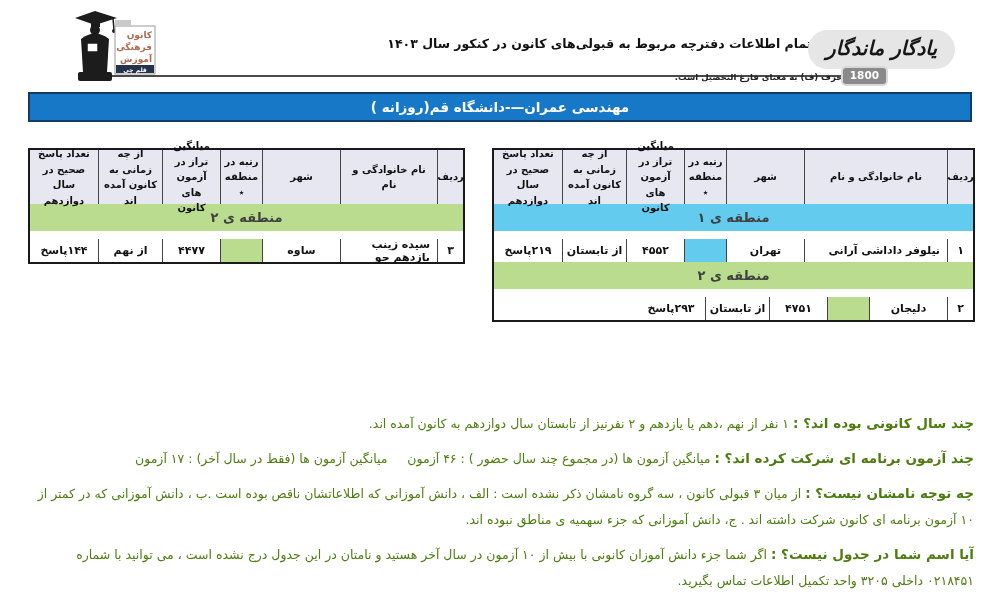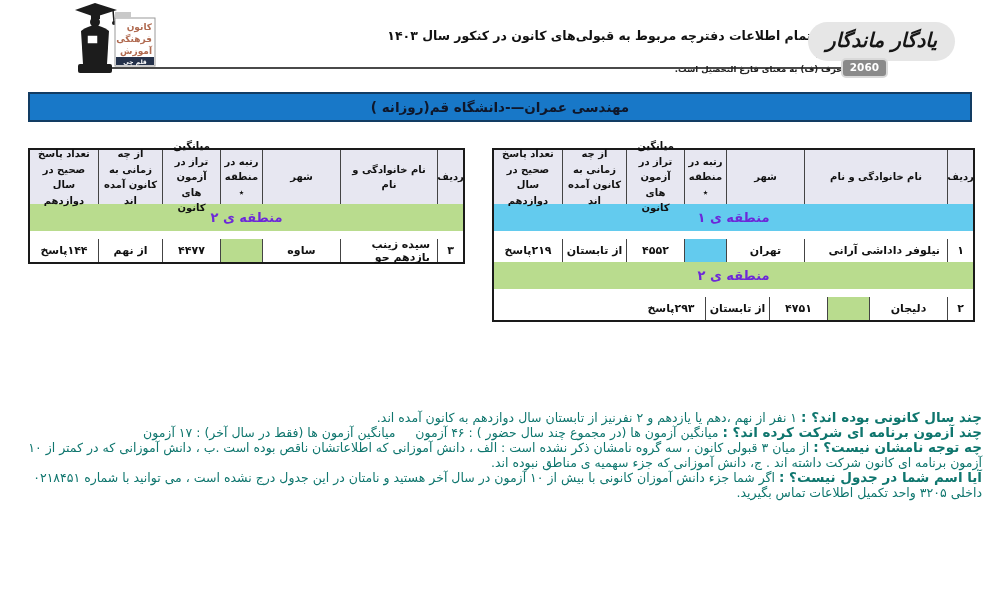--- a/index.html
+++ b/index.html
@@ -1,21 +1,21 @@
 <!DOCTYPE html>
 <html lang="fa"><head>
 <meta charset="utf-8">
 <style>
   html,body{margin:0;padding:0;background:#ffffff;}
   body{
     width:1000px;height:605px;position:relative;overflow:hidden;
     font-family:"DejaVu Sans",sans-serif;color:#111;
   }
   
-  .hdr{position:absolute;top:0;left:0;width:1000px;height:90px;}
+  .hdr{position:absolute;top:8px;left:0;width:1000px;height:90px;}
   .hdr-rule{position:absolute;top:67px;left:85px;width:772px;border-top:2px solid #4a4a4a;}
   .logo{position:absolute;top:2px;left:68px;width:92px;height:80px;}
   .notice{position:absolute;top:27px;right:150px;width:500px;direction:rtl;text-align:right;}
   .notice-main{font-weight:bold;font-size:12.5px;line-height:1.4;}
   .notice-sub{font-weight:bold;font-size:8.5px;margin-top:2px;color:#222;}
   .brand{
     position:absolute;top:22px;right:45px;background:#e6e6e6;border-radius:26px;
     padding:6px 18px 9px;direction:rtl;
     font-family:"DejaVu Serif",serif;font-style:italic;font-weight:bold;font-size:20px;color:#161616;
     white-space:nowrap;
@@ -24,47 +24,47 @@
     position:absolute;top:58px;right:112px;background:#8a8a8a;color:#fff;
     border:2px solid #d9d9d9;border-radius:5px;font-size:10.5px;font-weight:bold;
     padding:1px 7px 2px;line-height:1.2;z-index:2;
   }
   
   .title-bar{
     margin:92px 28px 0;height:30px;background:#1878c8;border:2px solid #123c63;
     display:flex;align-items:center;justify-content:center;box-sizing:border-box;
     direction:rtl;
   }
-  .title-bar span{color:#0f172a;font-weight:bold;font-size:13.5px;}
+  .title-bar span{color:#ffffff;font-weight:bold;font-size:13.5px;}
   
   .tables{direction:rtl;display:flex;gap:27px;align-items:flex-start;margin:26px 25px 0 25px;}
   .ktable{border:2px solid #1a1a1a;background:#fff;box-sizing:border-box;}
   .ktable.t0{width:483px;}
   .ktable.t1{width:437px;}
   .trow{display:flex;}
   .cell{display:flex;align-items:center;justify-content:center;text-align:center;
         box-sizing:border-box;font-weight:bold;}
   .cell:not(:last-child){border-inline-end:1px solid #444;}
   .head-row{background:#e7e7f1;height:54px;}
   .head-row .cell{font-size:10px;line-height:1.55;padding:2px 3px;}
   .data-row{height:31px;background:#fff;}
   .data-row .cell{font-size:11px;padding:1px 2px;margin-top:8px;}
   .region-row{height:27px;display:flex;align-items:center;justify-content:center;
-        font-weight:bold;font-size:13px;color:#6d28d9;}
+        font-weight:bold;font-size:13px;color:#404040;}
   .c0{width:26px;flex:none;}
   .c1{flex:1;}
   .c2{width:78px;flex:none;}
   .c3{width:42px;flex:none;}
   .c4{width:58px;flex:none;}
   .c5{width:64px;flex:none;}
   .c6{width:68px;flex:none;}
   .data-row .c1{justify-content:flex-start;text-align:right;padding-right:7px;}
   
   .notes{direction:rtl;margin:88px 18px 0;text-align:right;}
-  .notes p{margin:0;font-size:12.5px;line-height:15px;color:#0f766e;}
+  .notes p{margin:8px;font-size:12.5px;line-height:26px;color:#4d7c0f;}
   .notes b{font-size:13.5px;}
 </style>
 </head>
 <body>
 
 <div class="hdr">
   <div class="hdr-rule"></div>
 
   <div class="logo">
     <svg width="92" height="80" viewBox="0 0 92 80">
@@ -88,21 +88,21 @@
       <text x="67" y="61.5" font-size="6" font-weight="bold" fill="#ffffff" text-anchor="middle">قلم چی</text>
     </svg>
   </div>
 
   <div class="notice">
     <div class="notice-main">توجه: تمام اطلاعات دفترچه مربوط به قبولی‌های کانون در کنکور سال ۱۴۰۳ است.</div>
     <div class="notice-sub">٭ حرف (ف) به معنای فارغ التحصیل است.</div>
   </div>
 
   <div class="brand">یادگار ماندگار</div>
-  <div class="brand-year">2060</div>
+  <div class="brand-year">1800</div>
 </div>
 
 <div class="title-bar">
   <span>مهندسی عمران—-دانشگاه قم(روزانه )</span>
 </div>
 
 <div class="tables">
   <div class="ktable t0">
       <div class="trow head-row">
         <div class="cell c0">ردیف</div>

